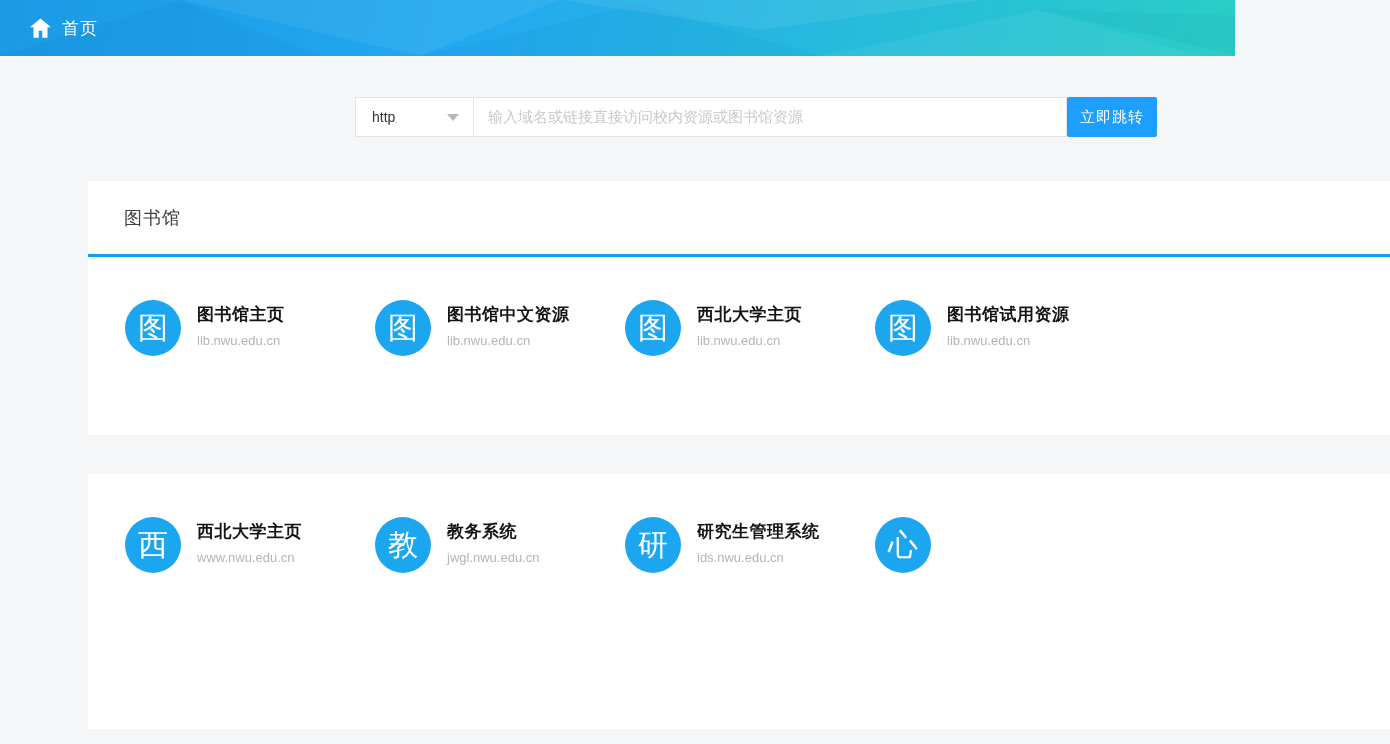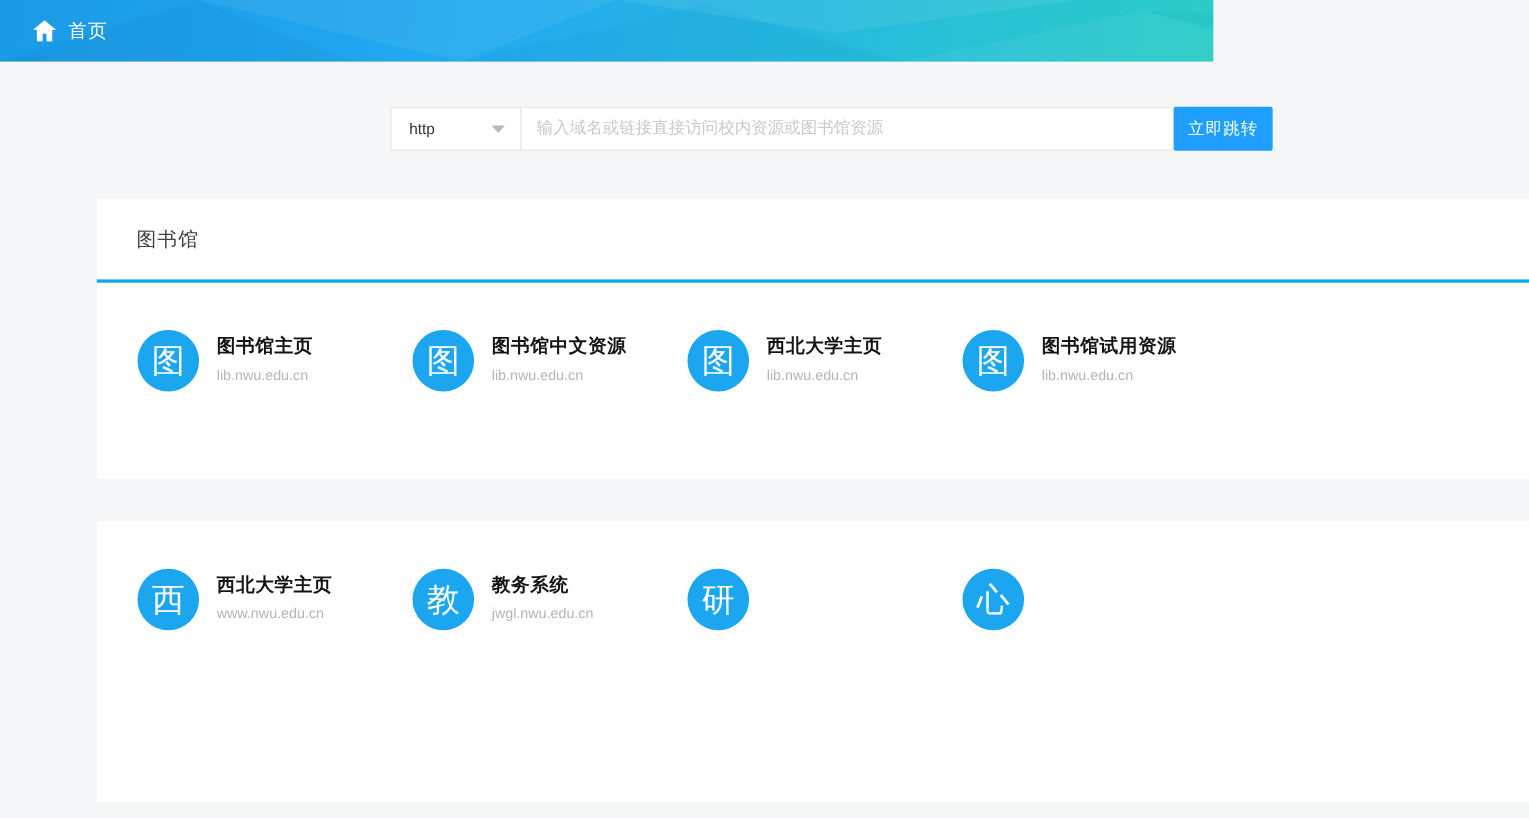--- a/index.html
+++ b/index.html
@@ -6,21 +6,21 @@
   html,body { width:1390px; height:744px; }
   body {
     position:relative;
     background:#f5f6f8;
     font-family:"Liberation Sans", sans-serif;
     overflow:hidden;
   }
 
   
   .topbar {
-    position:absolute; left:0; top:0; width:1103px; height:56px;
+    position:absolute; left:0; top:0; width:1235px; height:56px;
     background:linear-gradient(100deg, #1b9ae6 0%, #22aaf0 40%, #2bcdc7 100%);
     overflow:hidden;
   }
   .topbar svg.poly { position:absolute; left:0; top:0; width:1390px; height:56px; }
   .home-group {
     position:absolute; left:30px; top:0; height:56px;
     display:flex; align-items:center; gap:11px; z-index:2;
   }
   .home-label {
     color:#ffffff; font-size:17px; letter-spacing:1px;
@@ -184,20 +184,24 @@
     <div class="nav-item">
       <div class="item-circle">教</div>
       <div class="item-text">
         <div class="item-title">教务系统</div>
         <div class="item-url">jwgl.nwu.edu.cn</div>
       </div>
     </div>
 
     <div class="nav-item">
       <div class="item-circle">研</div>
+      <div class="item-text">
+        <div class="item-title">研究生管理系统</div>
+        <div class="item-url">ids.nwu.edu.cn</div>
+      </div>
     </div>
 
     <div class="nav-item">
       <div class="item-circle">心</div>
     </div>
 
   </div>
 </section>
 
 </body></html>

